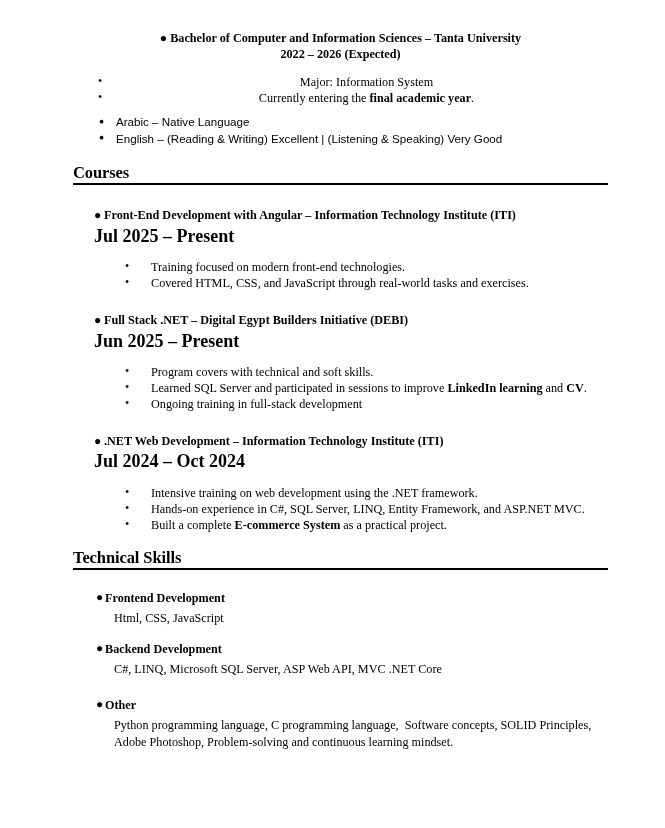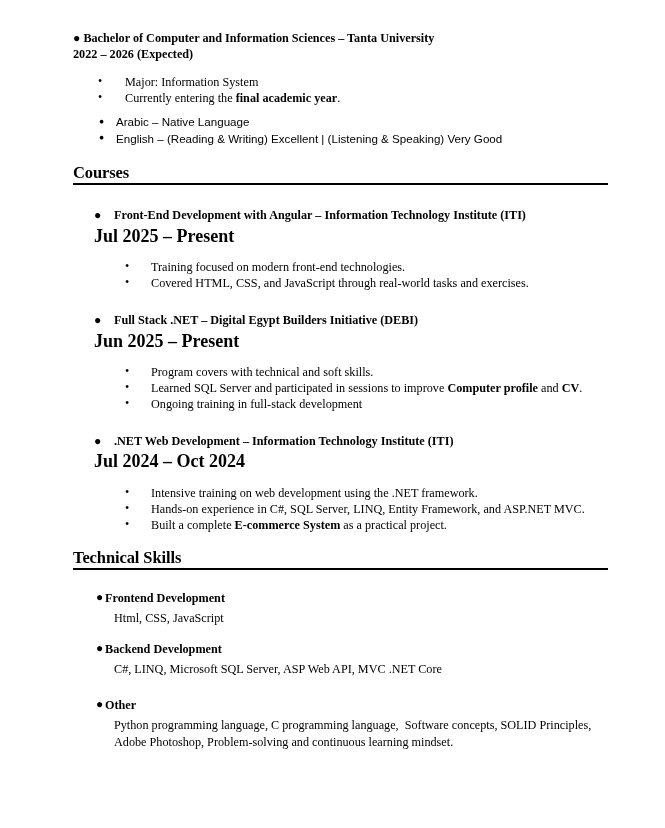--- a/index.html
+++ b/index.html
@@ -34,21 +34,21 @@
     margin: 0;
     padding: 0 0 2px 0;
     border-bottom: 2.5px solid #000000;
     letter-spacing: -0.1px;
   }
   .sec-languages { margin-top: 17px; }
   .sec-courses   { margin-top: 16px; }
   .sec-skills    { margin-top: 15px; }
 
   
-  .block { margin: 0; padding: 0; }
+  .block { margin: 0; padding: 0; text-align: center; }
 
   
   .edu-entry {
     font-size: 12.2px;
     font-weight: bold;
     line-height: 1.33;
     margin: 0;
     padding: 0;
   }
   .edu-entry .dot { margin-right: 3px; }
@@ -104,21 +104,21 @@
     line-height: 1.35;
     padding-left: 21px;
     position: relative;
     margin: 0;
   }
   .course-title .dot {
     position: absolute;
     left: 21px;
     top: 0;
   }
-  .course-title .ttxt { margin-left: 20px; display: inline-block; }
+  .course-title .ttxt { margin-left: 10px; display: inline-block; }
   .course-dates {
     font-size: 18px;
     font-weight: bold;
     line-height: 1.35;
     padding-left: 21px;
     margin: 0;
   }
   .course-points {
     list-style: none;
     margin: 12px 0 0 0;
@@ -217,21 +217,21 @@
   <div class="course-block">
     <div class="course-title">
       <span class="dot">●</span><span class="ttxt">Full Stack .NET – Digital Egypt Builders Initiative (DEBI)</span>
     </div>
     <div class="course-dates">Jun 2025 – Present</div>
     <ul class="course-points">
       <li>
         <span>Program covers with technical and soft skills.</span>
       </li>
       <li>
-        <span>Learned SQL Server and participated in sessions to improve </span><b>Computer profile</b><span> and </span><b>CV</b><span>.</span>
+        <span>Learned SQL Server and participated in sessions to improve </span><b>LinkedIn learning</b><span> and </span><b>CV</b><span>.</span>
       </li>
       <li>
         <span>Ongoing training in full-stack development</span>
       </li>
     </ul>
   </div>
 
   <div class="course-block">
     <div class="course-title">
       <span class="dot">●</span><span class="ttxt">.NET Web Development – Information Technology Institute (ITI)</span>

